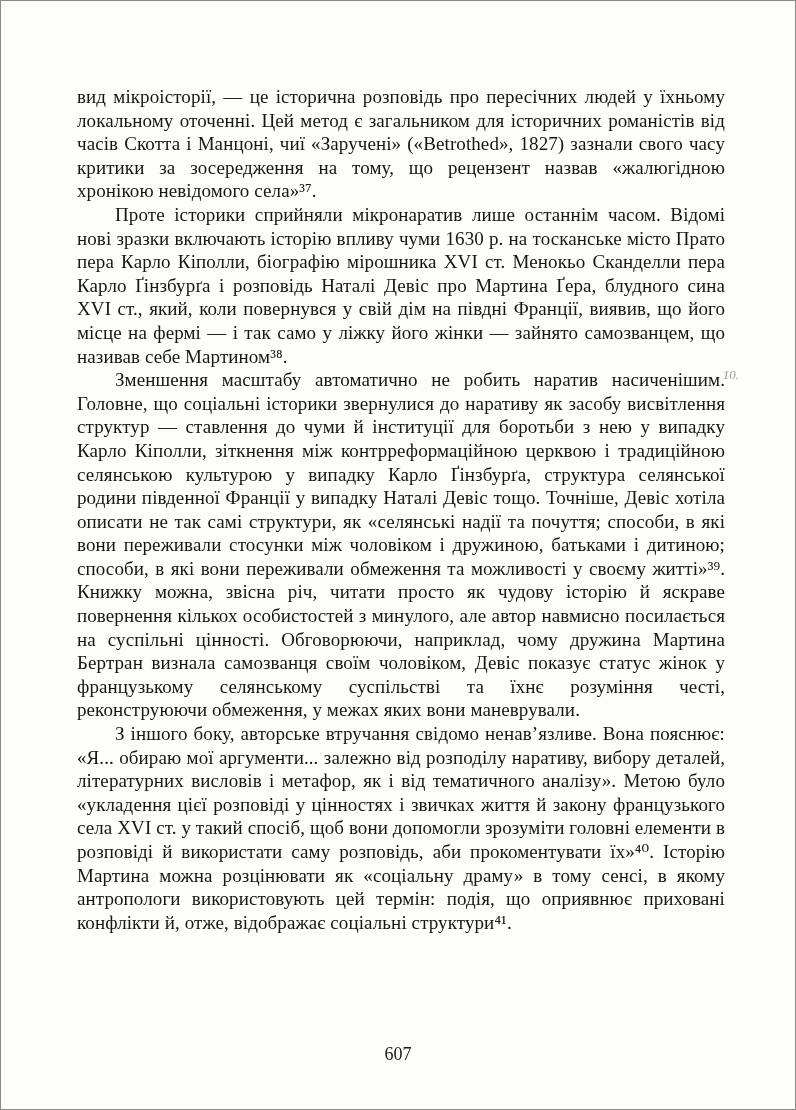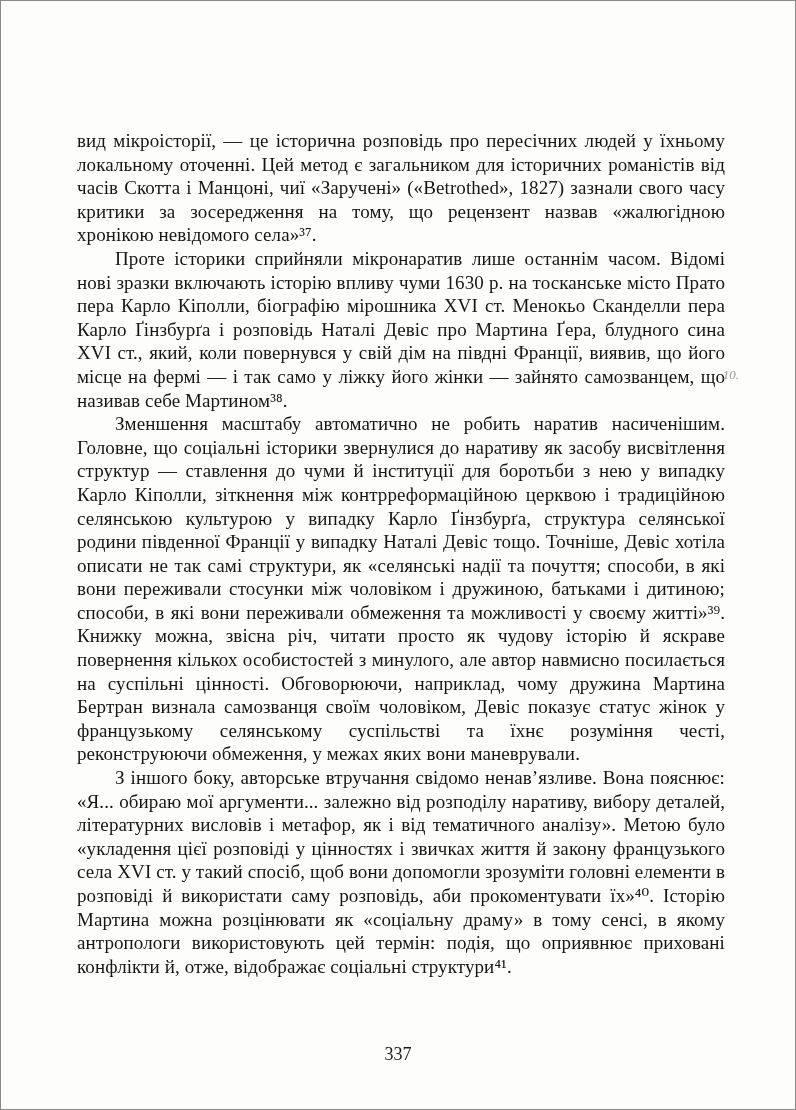--- a/index.html
+++ b/index.html
@@ -37,21 +37,20 @@
     font-size: 19px;
     line-height: 23.6px;
     letter-spacing: 0.005em;
   }
   .body-text p {
     margin: 0;
     text-indent: 38px;
   }
   .body-text p.no-indent {
     text-indent: 0;
-    margin-top: 44px;
   }
   .margin-annotation {
     position: absolute;
     top: 366px;
     right: 56px;
     font-size: 13px;
     color: #9a9a96;
     font-style: italic;
     text-align: center;
   }
@@ -73,15 +72,15 @@
 
   <div class="body-text">
     <p class="no-indent">вид мікроісторії, — це історична розповідь про пересічних людей у їхньому локальному оточенні. Цей метод є загальником для історичних романістів від часів Скотта і Манцоні, чиї «Заручені» («Betrothed», 1827) зазнали свого часу критики за зосередження на тому, що рецензент назвав «жалюгідною хронікою невідомого села»³⁷.</p>
     <p>Проте історики сприйняли мікронаратив лише останнім часом. Відомі нові зразки включають історію впливу чуми 1630 р. на тосканське місто Прато пера Карло Кіполли, біографію мірошника XVI ст. Менокьо Сканделли пера Карло Ґінзбурґа і розповідь Наталі Девіс про Мартина Ґера, блудного сина XVI ст., який, коли повернувся у свій дім на півдні Франції, виявив, що його місце на фермі — і так само у ліжку його жінки — зайнято самозванцем, що називав себе Мартином³⁸.</p>
     <p>Зменшення масштабу автоматично не робить наратив насиченішим. Головне, що соціальні історики звернулися до наративу як засобу висвітлення структур — ставлення до чуми й інституції для боротьби з нею у випадку Карло Кіполли, зіткнення між контрреформаційною церквою і традиційною селянською культурою у випадку Карло Ґінзбурґа, структура селянської родини південної Франції у випадку Наталі Девіс тощо. Точніше, Девіс хотіла описати не так самі структури, як «селянські надії та почуття; способи, в які вони переживали стосунки між чоловіком і дружиною, батьками і дитиною; способи, в які вони переживали обмеження та можливості у своєму житті»³⁹. Книжку можна, звісна річ, читати просто як чудову історію й яскраве повернення кількох особистостей з минулого, але автор навмисно посилається на суспільні цінності. Обговорюючи, наприклад, чому дружина Мартина Бертран визнала самозванця своїм чоловіком, Девіс показує статус жінок у французькому селянському суспільстві та їхнє розуміння честі, реконструюючи обмеження, у межах яких вони маневрували.</p>
     <p>З іншого боку, авторське втручання свідомо ненав’язливе. Вона пояснює: «Я... обираю мої аргументи... залежно від розподілу наративу, вибору деталей, літературних висловів і метафор, як і від тематичного аналізу». Метою було «укладення цієї розповіді у цінностях і звичках життя й закону французького села XVI ст. у такий спосіб, щоб вони допомогли зрозуміти головні елементи в розповіді й використати саму розповідь, аби прокоментувати їх»⁴⁰. Історію Мартина можна розцінювати як «соціальну драму» в тому сенсі, в якому антропологи використовують цей термін: подія, що оприявнює приховані конфлікти й, отже, відображає соціальні структури⁴¹.</p>
   </div>
 
   <div class="margin-annotation">10.</div>
 
-  <div class="page-number">337</div>
+  <div class="page-number">607</div>
 
 </div>
 
 </body></html>

